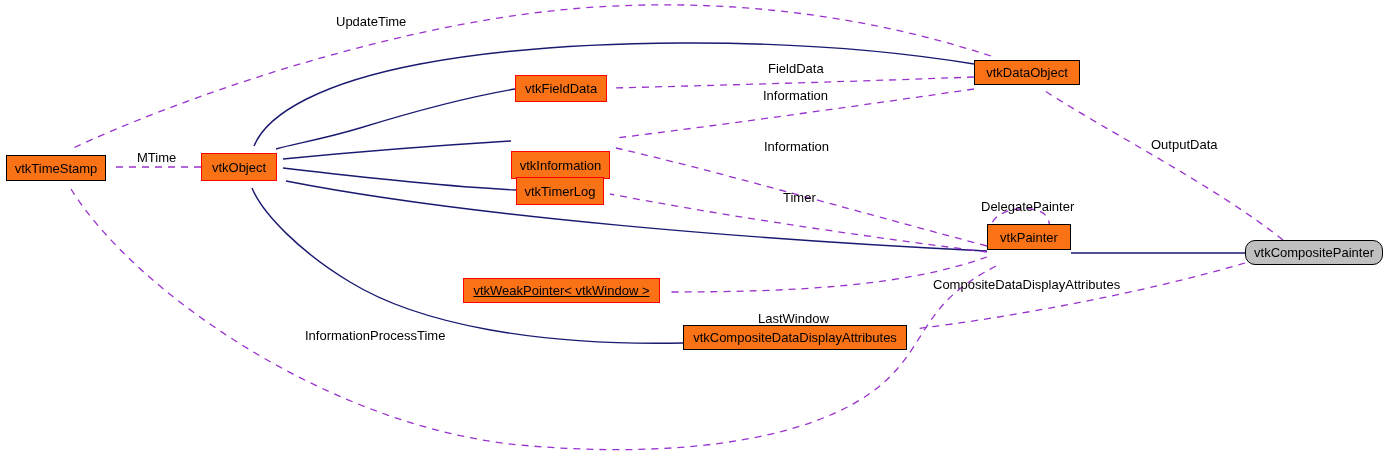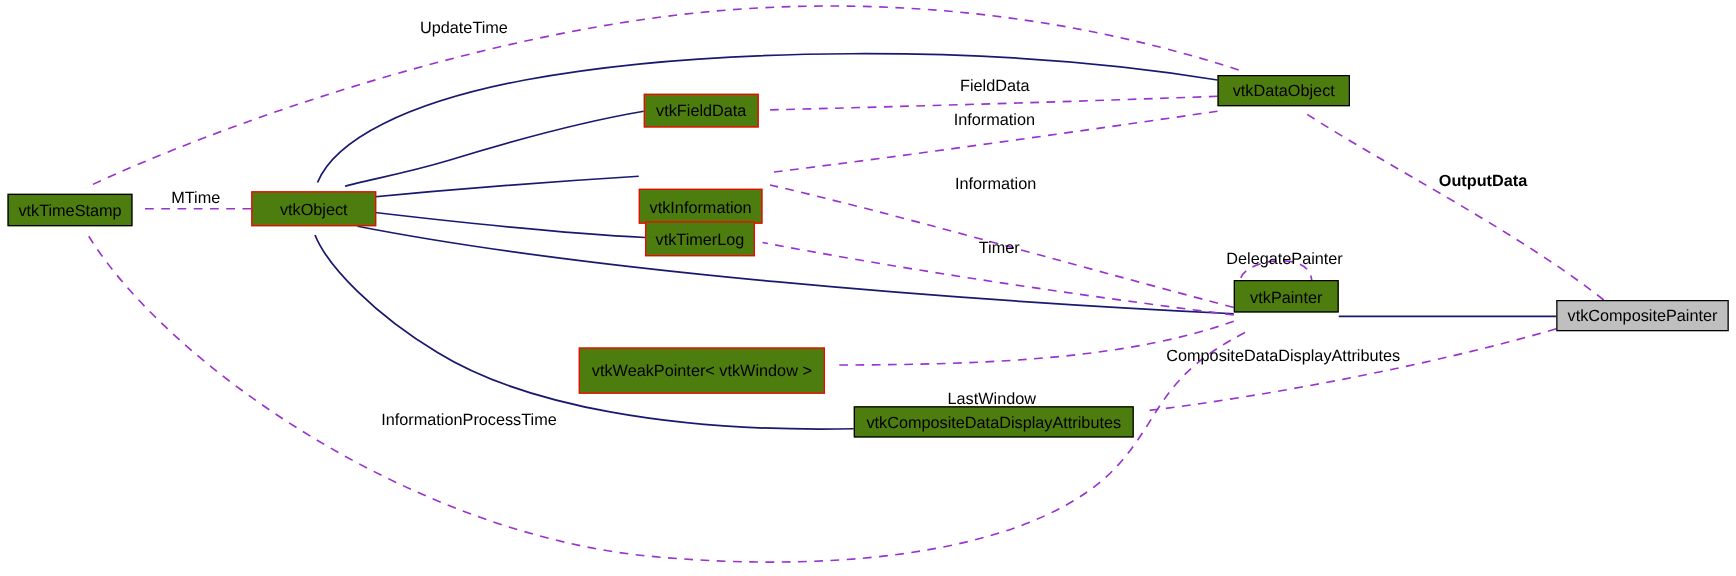--- a/index.html
+++ b/index.html
@@ -6,21 +6,21 @@
   .canvas{
     position:relative;width:1389px;height:461px;background:#ffffff;overflow:hidden;
     font-family:"Liberation Sans", sans-serif;
   }
   .edges{position:absolute;left:0;top:0;width:1389px;height:461px;}
   .edges path{fill:none;}
   .edges path.inherit{stroke:#191970;stroke-width:1.4;}
   .edges path.usage{stroke:#9a32cd;stroke-width:1.3;stroke-dasharray:7 6;}
   .node{
     position:absolute;display:flex;align-items:center;justify-content:center;
-    background:#4d7c0f;border:1.5px solid #000000;color:#000000;
+    background:#f97316;border:1.5px solid #000000;color:#000000;
     font-size:13px;white-space:nowrap;box-sizing:border-box;cursor:pointer;
   }
   .node--red{border-color:#ff0000;}
   .node--current{background:#bfbfbf;cursor:default;}
   .edge-label{
     position:absolute;font-size:13px;color:#000000;white-space:nowrap;line-height:15px;
   }
 </style>
 </head>
 <body>
@@ -55,61 +55,61 @@
     <path class="usage" d="M 1046,240 C 1058,212 1036,207 1018,209 C 1000,211 986,221 994,234" marker-end="url(#arrow-purple)"></path>
     <path class="usage" d="M 1283,240 C 1215,186 1110,133 1045,91" marker-end="url(#arrow-purple)"></path>
     <path class="usage" d="M 1245,263 C 1150,291 1015,317 914,329" marker-end="url(#arrow-purple)"></path>
     <path class="usage" d="M 996,266 C 930,300 930,330 898,368 C 838,440 680,460 520,445 C 330,427 135,292 71,189" marker-end="url(#arrow-purple)"></path>
   </svg>
 
   <div class="node" style="left:6px;top:155px;width:100px;height:26px;">
     <span>vtkTimeStamp</span>
   </div>
 
-  <div class="node node--red" style="left:201px;top:153px;width:100px;height:28px;">
+  <div class="node node--red" style="left:201px;top:153px;width:76px;height:28px;">
     <span>vtkObject</span>
   </div>
 
   <div class="node node--red" style="left:515px;top:75px;width:92px;height:27px;">
     <span>vtkFieldData</span>
   </div>
 
   <div class="node node--red" style="left:511px;top:127px;width:99px;height:28px;margin-top:24px;">
     <span>vtkInformation</span>
   </div>
 
   <div class="node node--red" style="left:516px;top:177px;width:88px;height:28px;">
     <span>vtkTimerLog</span>
   </div>
 
-  <div class="node node--red" style="left:463px;top:278px;width:197px;height:37px;">
+  <div class="node node--red" style="left:463px;top:278px;width:197px;height:25px;text-decoration:underline;">
     <span>vtkWeakPointer&lt; vtkWindow &gt;</span>
   </div>
 
   <div class="node" style="left:683px;top:325px;width:224px;height:25px;">
     <span>vtkCompositeDataDisplayAttributes</span>
   </div>
 
   <div class="node" style="left:974px;top:60px;width:106px;height:25px;">
     <span>vtkDataObject</span>
   </div>
 
   <div class="node" style="left:987px;top:224px;width:84px;height:26px;">
     <span>vtkPainter</span>
   </div>
 
-  <div class="node node--current" style="left:1245px;top:240px;width:138px;height:25px;">
+  <div class="node node--current" style="left:1245px;top:240px;width:138px;height:25px;border-radius:10px;">
     <span>vtkCompositePainter</span>
   </div>
 
   <div class="edge-label" style="left:336px;top:14px;">UpdateTime</div>
   <div class="edge-label" style="left:137px;top:150px;">MTime</div>
   <div class="edge-label" style="left:768px;top:61px;">FieldData</div>
   <div class="edge-label" style="left:763px;top:88px;">Information</div>
   <div class="edge-label" style="left:764px;top:139px;">Information</div>
   <div class="edge-label" style="left:783px;top:190px;">Timer</div>
   <div class="edge-label" style="left:981px;top:199px;">DelegatePainter</div>
-  <div class="edge-label" style="left:1151px;top:137px;font-weight:bold;">OutputData</div>
+  <div class="edge-label" style="left:1151px;top:137px;">OutputData</div>
   <div class="edge-label" style="left:758px;top:267px;margin-top:44px;">LastWindow</div>
   <div class="edge-label" style="left:933px;top:277px;">CompositeDataDisplayAttributes</div>
   <div class="edge-label" style="left:305px;top:328px;">InformationProcessTime</div>
 
 </div>
 
 </body></html>

